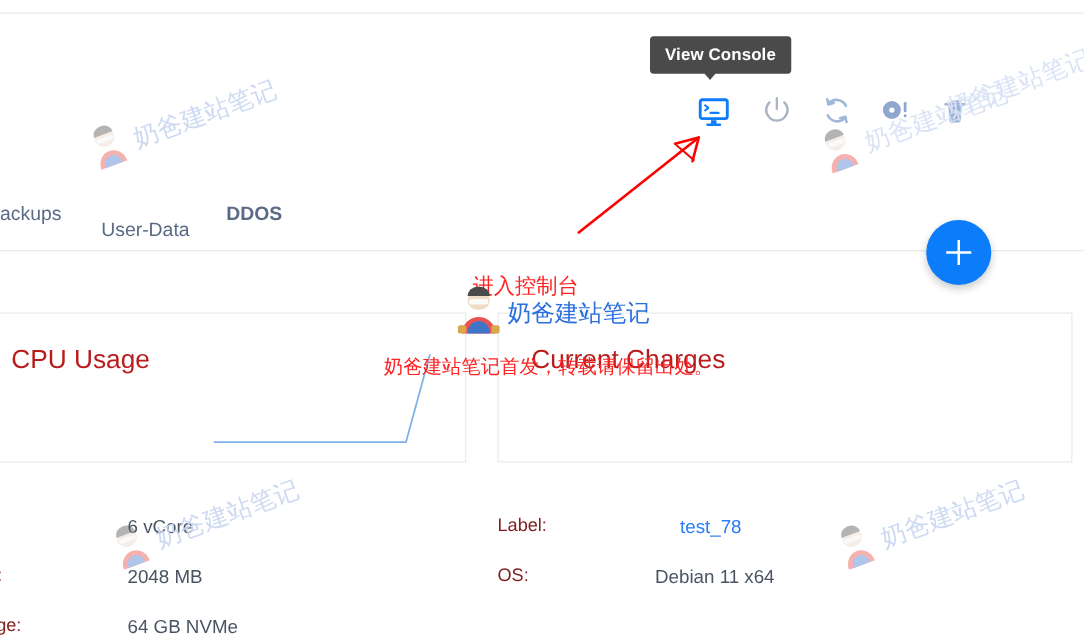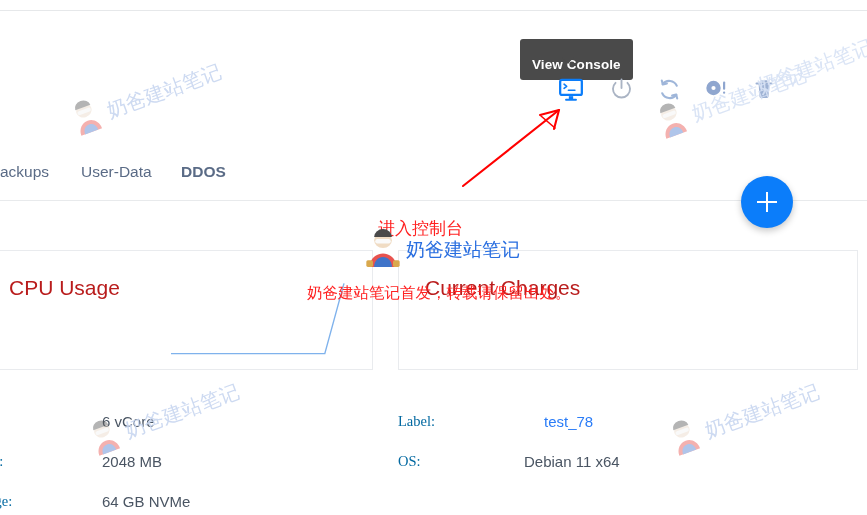--- a/index.html
+++ b/index.html
@@ -9,24 +9,24 @@
     font-family:"Liberation Sans","DejaVu Sans",sans-serif;
     -webkit-font-smoothing:antialiased;
   }
 
   
   .hr-top{position:absolute;left:0;top:10px;width:867px;height:1px;background:#e6e8ea;}
   .hr-tabs{position:absolute;left:0;top:200px;width:867px;height:1px;background:#e8eaec;}
 
   
   .tooltip{
-    position:absolute;left:520px;top:39px;
+    position:absolute;left:520px;top:29px;
     background:#4a4a4a;color:#ffffff;
     font-size:13.5px;font-weight:bold;
-    padding:18px 12px 8px 12px;border-radius:3px;
+    padding:7px 12px 8px 12px;border-radius:3px;
     letter-spacing:.1px;white-space:nowrap;
   }
   .tooltip-arrow{
     position:absolute;left:562px;top:57px;
     width:0;height:0;
     border-left:6px solid transparent;
     border-right:6px solid transparent;
     border-top:7px solid #4a4a4a;
   }
 
@@ -42,21 +42,21 @@
   .icon-reinstall{left:155px;}
   .icon-delete{left:203px;}
 
   
   .tabs{position:absolute;left:-40px;top:163px;height:34px;}
   .tab{
     position:absolute;top:0;
     color:#5a6b86;font-size:15.5px;white-space:nowrap;
   }
   .tab-0{left:40px;}
-  .tab-1{left:121px;}
+  .tab-1{left:121px;margin-top:13px;}
   .tab-2{left:221px;font-weight:bold;}
 
   
   .fab{
     position:absolute;left:741px;top:176px;width:52px;height:52px;
     border-radius:50%;background:#0b7dfa;
     box-shadow:0 3px 7px rgba(0,0,0,.22);
     display:flex;align-items:center;justify-content:center;
   }
   .fab-plus{position:relative;width:20px;height:20px;}
@@ -85,21 +85,21 @@
   .card-cpu .card-value{left:22px;}
   .card-charges .card-value{left:24px;}
   .spark{position:absolute;left:180px;top:20px;}
 
   
   .details{position:absolute;left:0;top:405px;width:867px;}
   .col-left{position:absolute;left:-24px;top:0;width:380px;}
   .col-right{position:absolute;left:398px;top:0;width:400px;}
   .drow{position:relative;height:40px;}
   .dlabel{
-    position:absolute;left:0;top:8px;color:#0369a1;font-size:14.5px;font-family:Liberation Serif, serif;
+    position:absolute;left:0;top:8px;color:#7f1d1d;font-size:14.5px;
   }
   .dvalue{
     position:absolute;left:126px;top:8px;color:#4a5563;font-size:15px;
   }
   .dvalue.link{color:#2a7cf7;margin-left:20px;}
 
   
   .anno{
     position:absolute;color:#ff2222;
     font-family:Liberation Sans, sans-serif;

